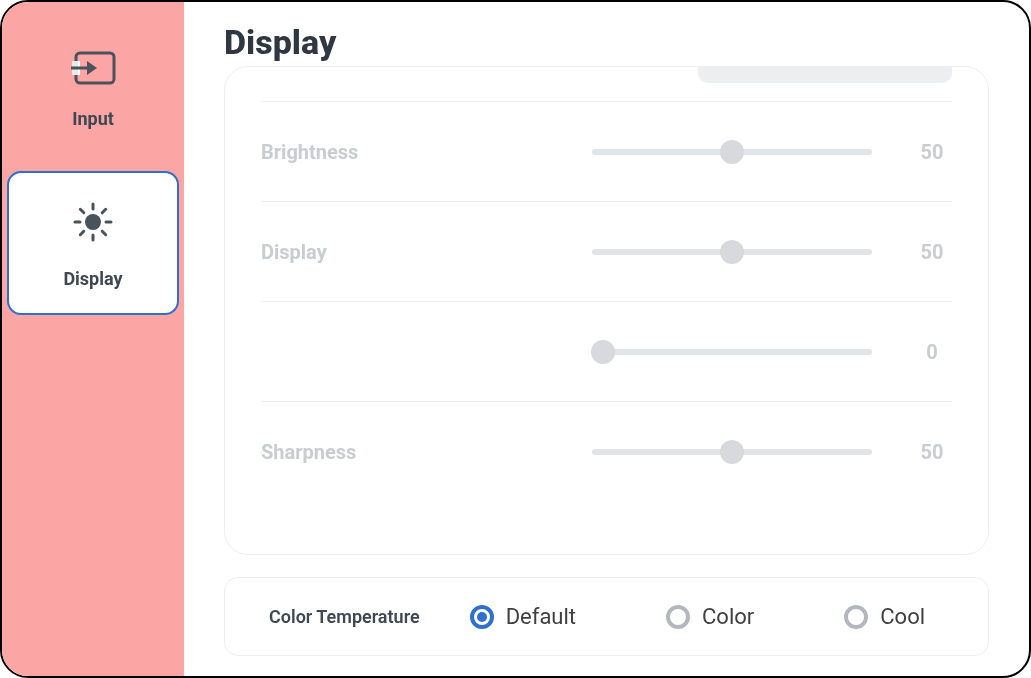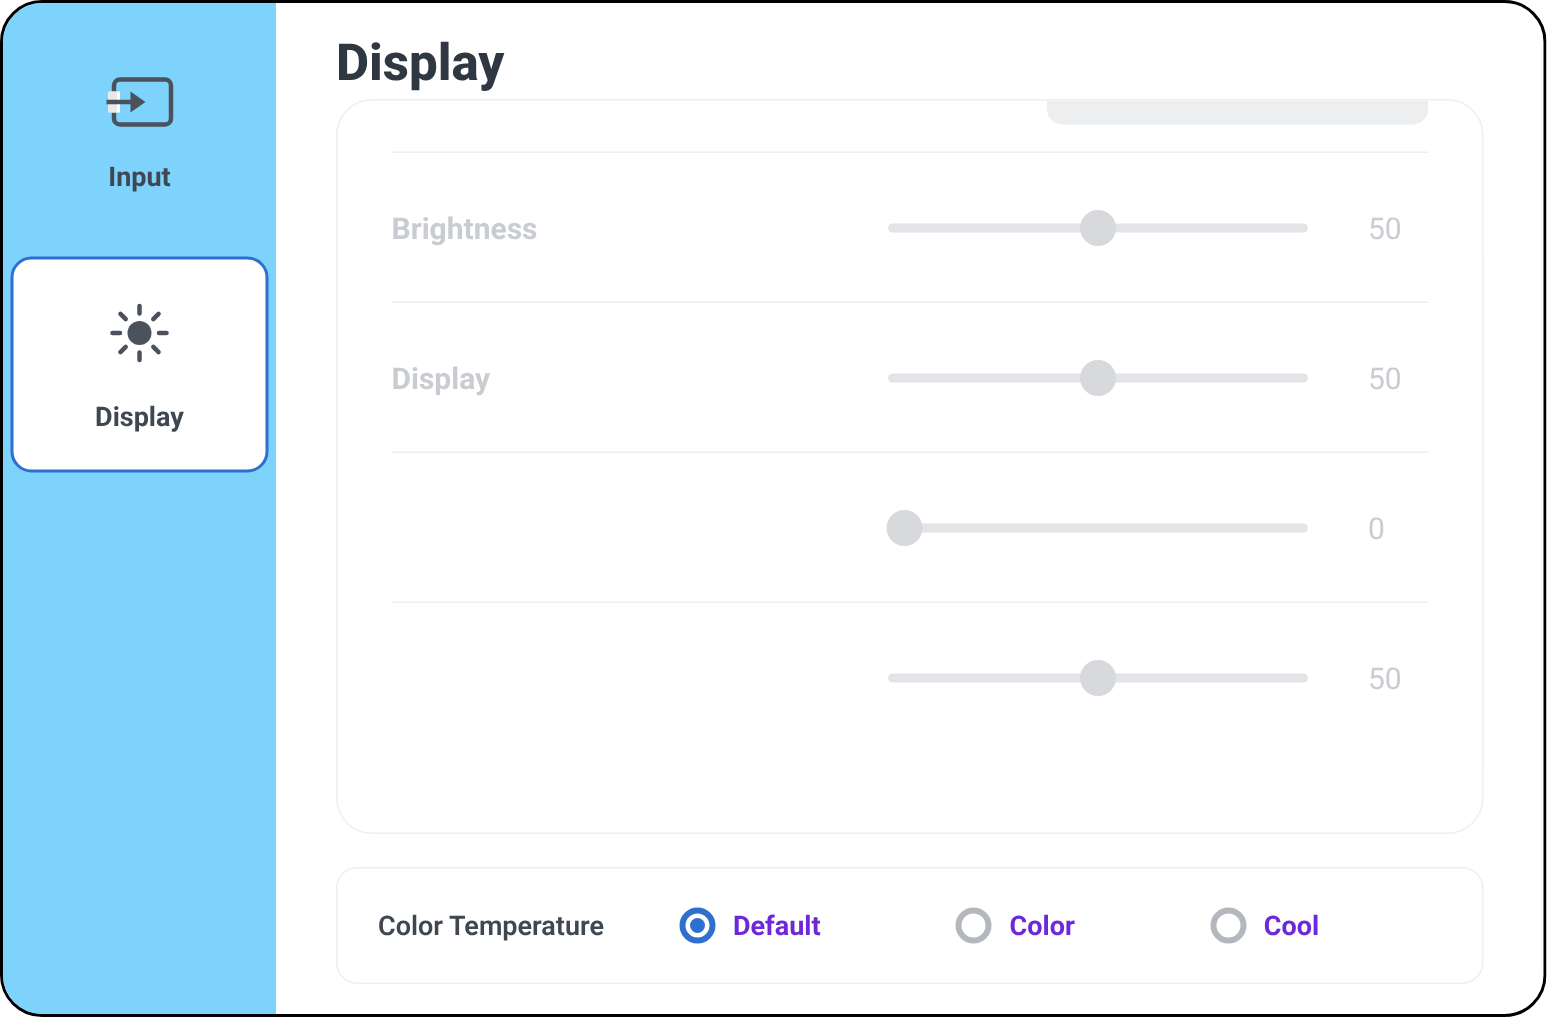--- a/index.html
+++ b/index.html
@@ -16,21 +16,21 @@
       height: 678px;
       border: 2px solid #000;
       border-radius: 28px;
       background: #fff;
       display: flex;
       overflow: hidden;
       position: relative;
     }
     .sidebar {
       width: 182px;
-      background: #7dd3fc;
+      background: #fca5a5;
       padding-top: 10px;
       flex-shrink: 0;
     }
     .sidebar-item {
       width: 172px;
       height: 144px;
       margin: 5px auto 10px auto;
       border-radius: 14px;
       display: flex;
       flex-direction: column;
@@ -113,30 +113,30 @@
       width: 24px;
       height: 24px;
       background: #d7d9dc;
       border-radius: 50%;
       position: absolute;
       top: 50%;
       transform: translate(-50%, -50%);
     }
     .slider-value {
       width: 40px;
-      text-align: left;
+      text-align: center;
       font-size: 20px;
-      font-weight: 400;
+      font-weight: 700;
       color: #c9ccd1;
     }
     .radio-panel {
       margin-top: 22px;
       border: 1px solid #eceef0;
       border-radius: 14px;
-      padding: 26px 27px;
+      padding: 26px 44px;
       display: flex;
       align-items: center;
       gap: 40px;
     }
     .radio-title {
       font-size: 18px;
       font-weight: 600;
       color: #3f4752;
       margin-right: 10px;
     }
@@ -165,23 +165,23 @@
       position: absolute;
       width: 10px;
       height: 10px;
       background: #2f6fcf;
       border-radius: 50%;
       top: 50%;
       left: 50%;
       transform: translate(-50%, -50%);
     }
     .radio-label {
-      font-size: 18px;
-      font-weight: 700;
-      color: #6d28d9;
+      font-size: 22px;
+      font-weight: 400;
+      color: #404040;
     }
     .icon-svg { display: block; }
   </style>
 </head>
 <body>
 
 <div class="window">
 
   <div class="sidebar">
 
@@ -248,20 +248,21 @@
       <div class="setting-row">
         <div class="slider-wrap">
           <div class="slider">
             <div class="thumb" style="left:4%"></div>
           </div>
           <div class="slider-value">0</div>
         </div>
       </div>
 
       <div class="setting-row">
+        <div class="setting-label">Sharpness</div>
         <div class="slider-wrap">
           <div class="slider">
             <div class="thumb" style="left:50%"></div>
           </div>
           <div class="slider-value">50</div>
         </div>
       </div>
     </div>
 
     <div class="radio-panel">

